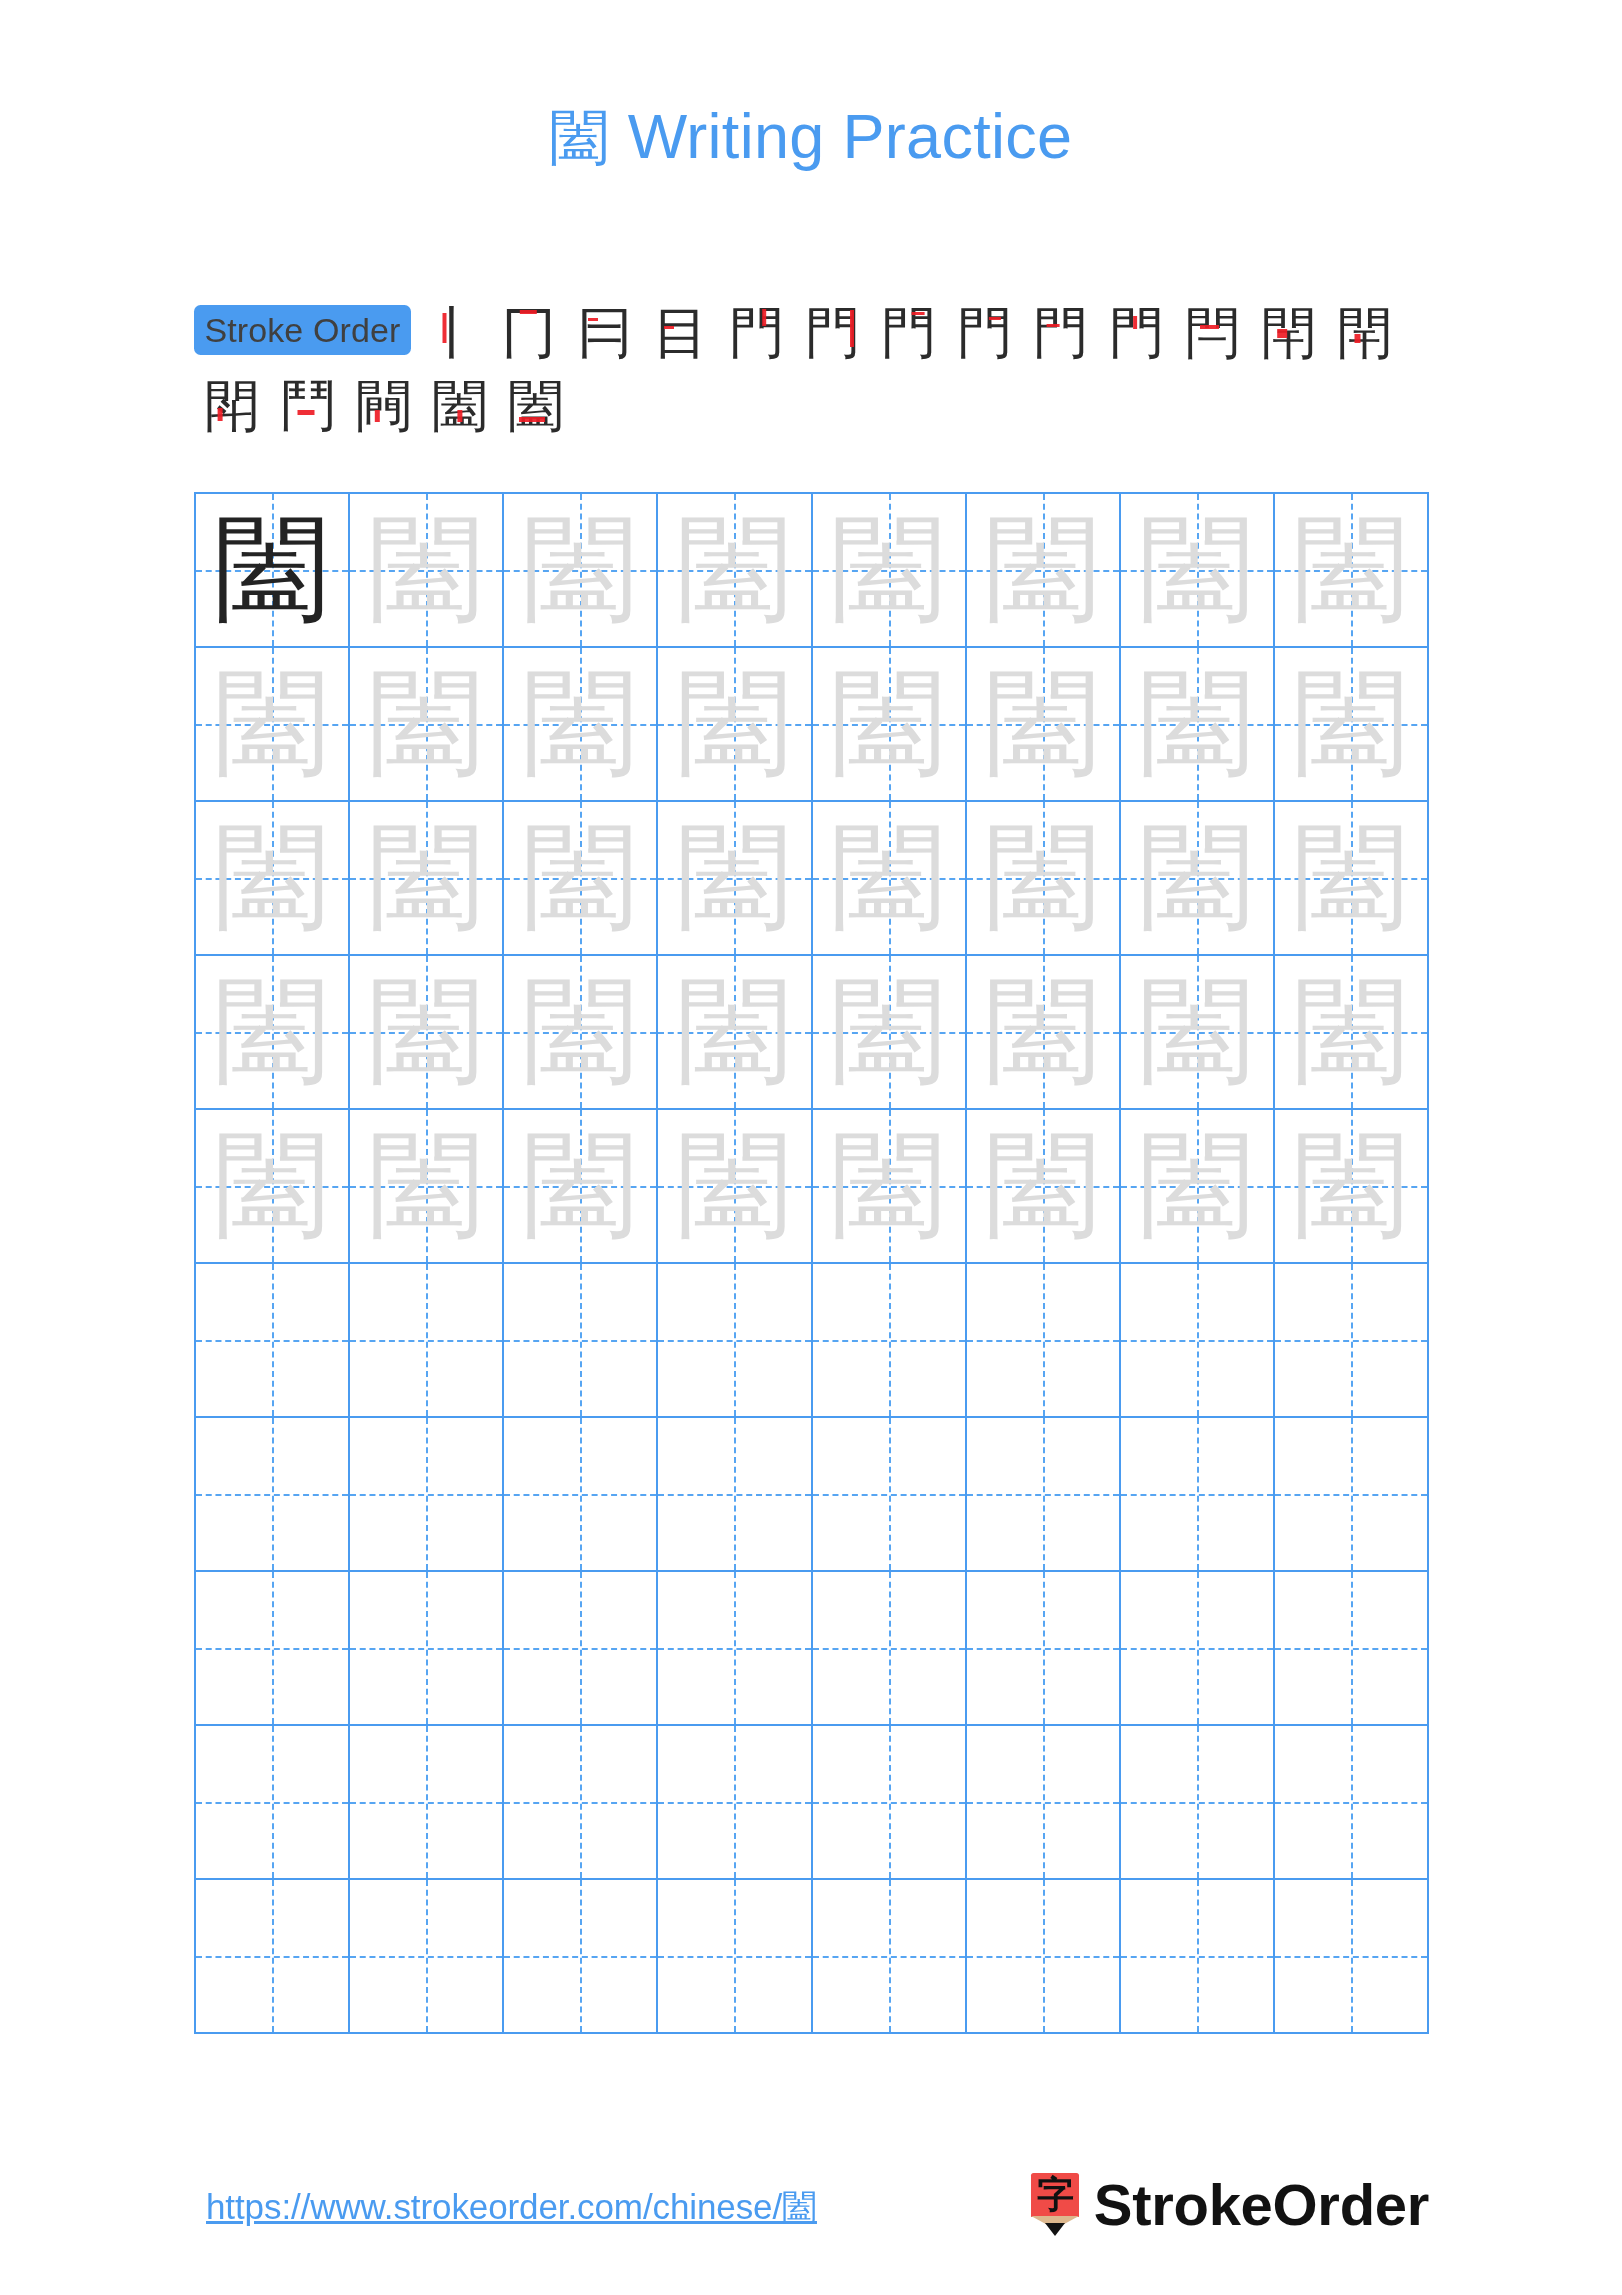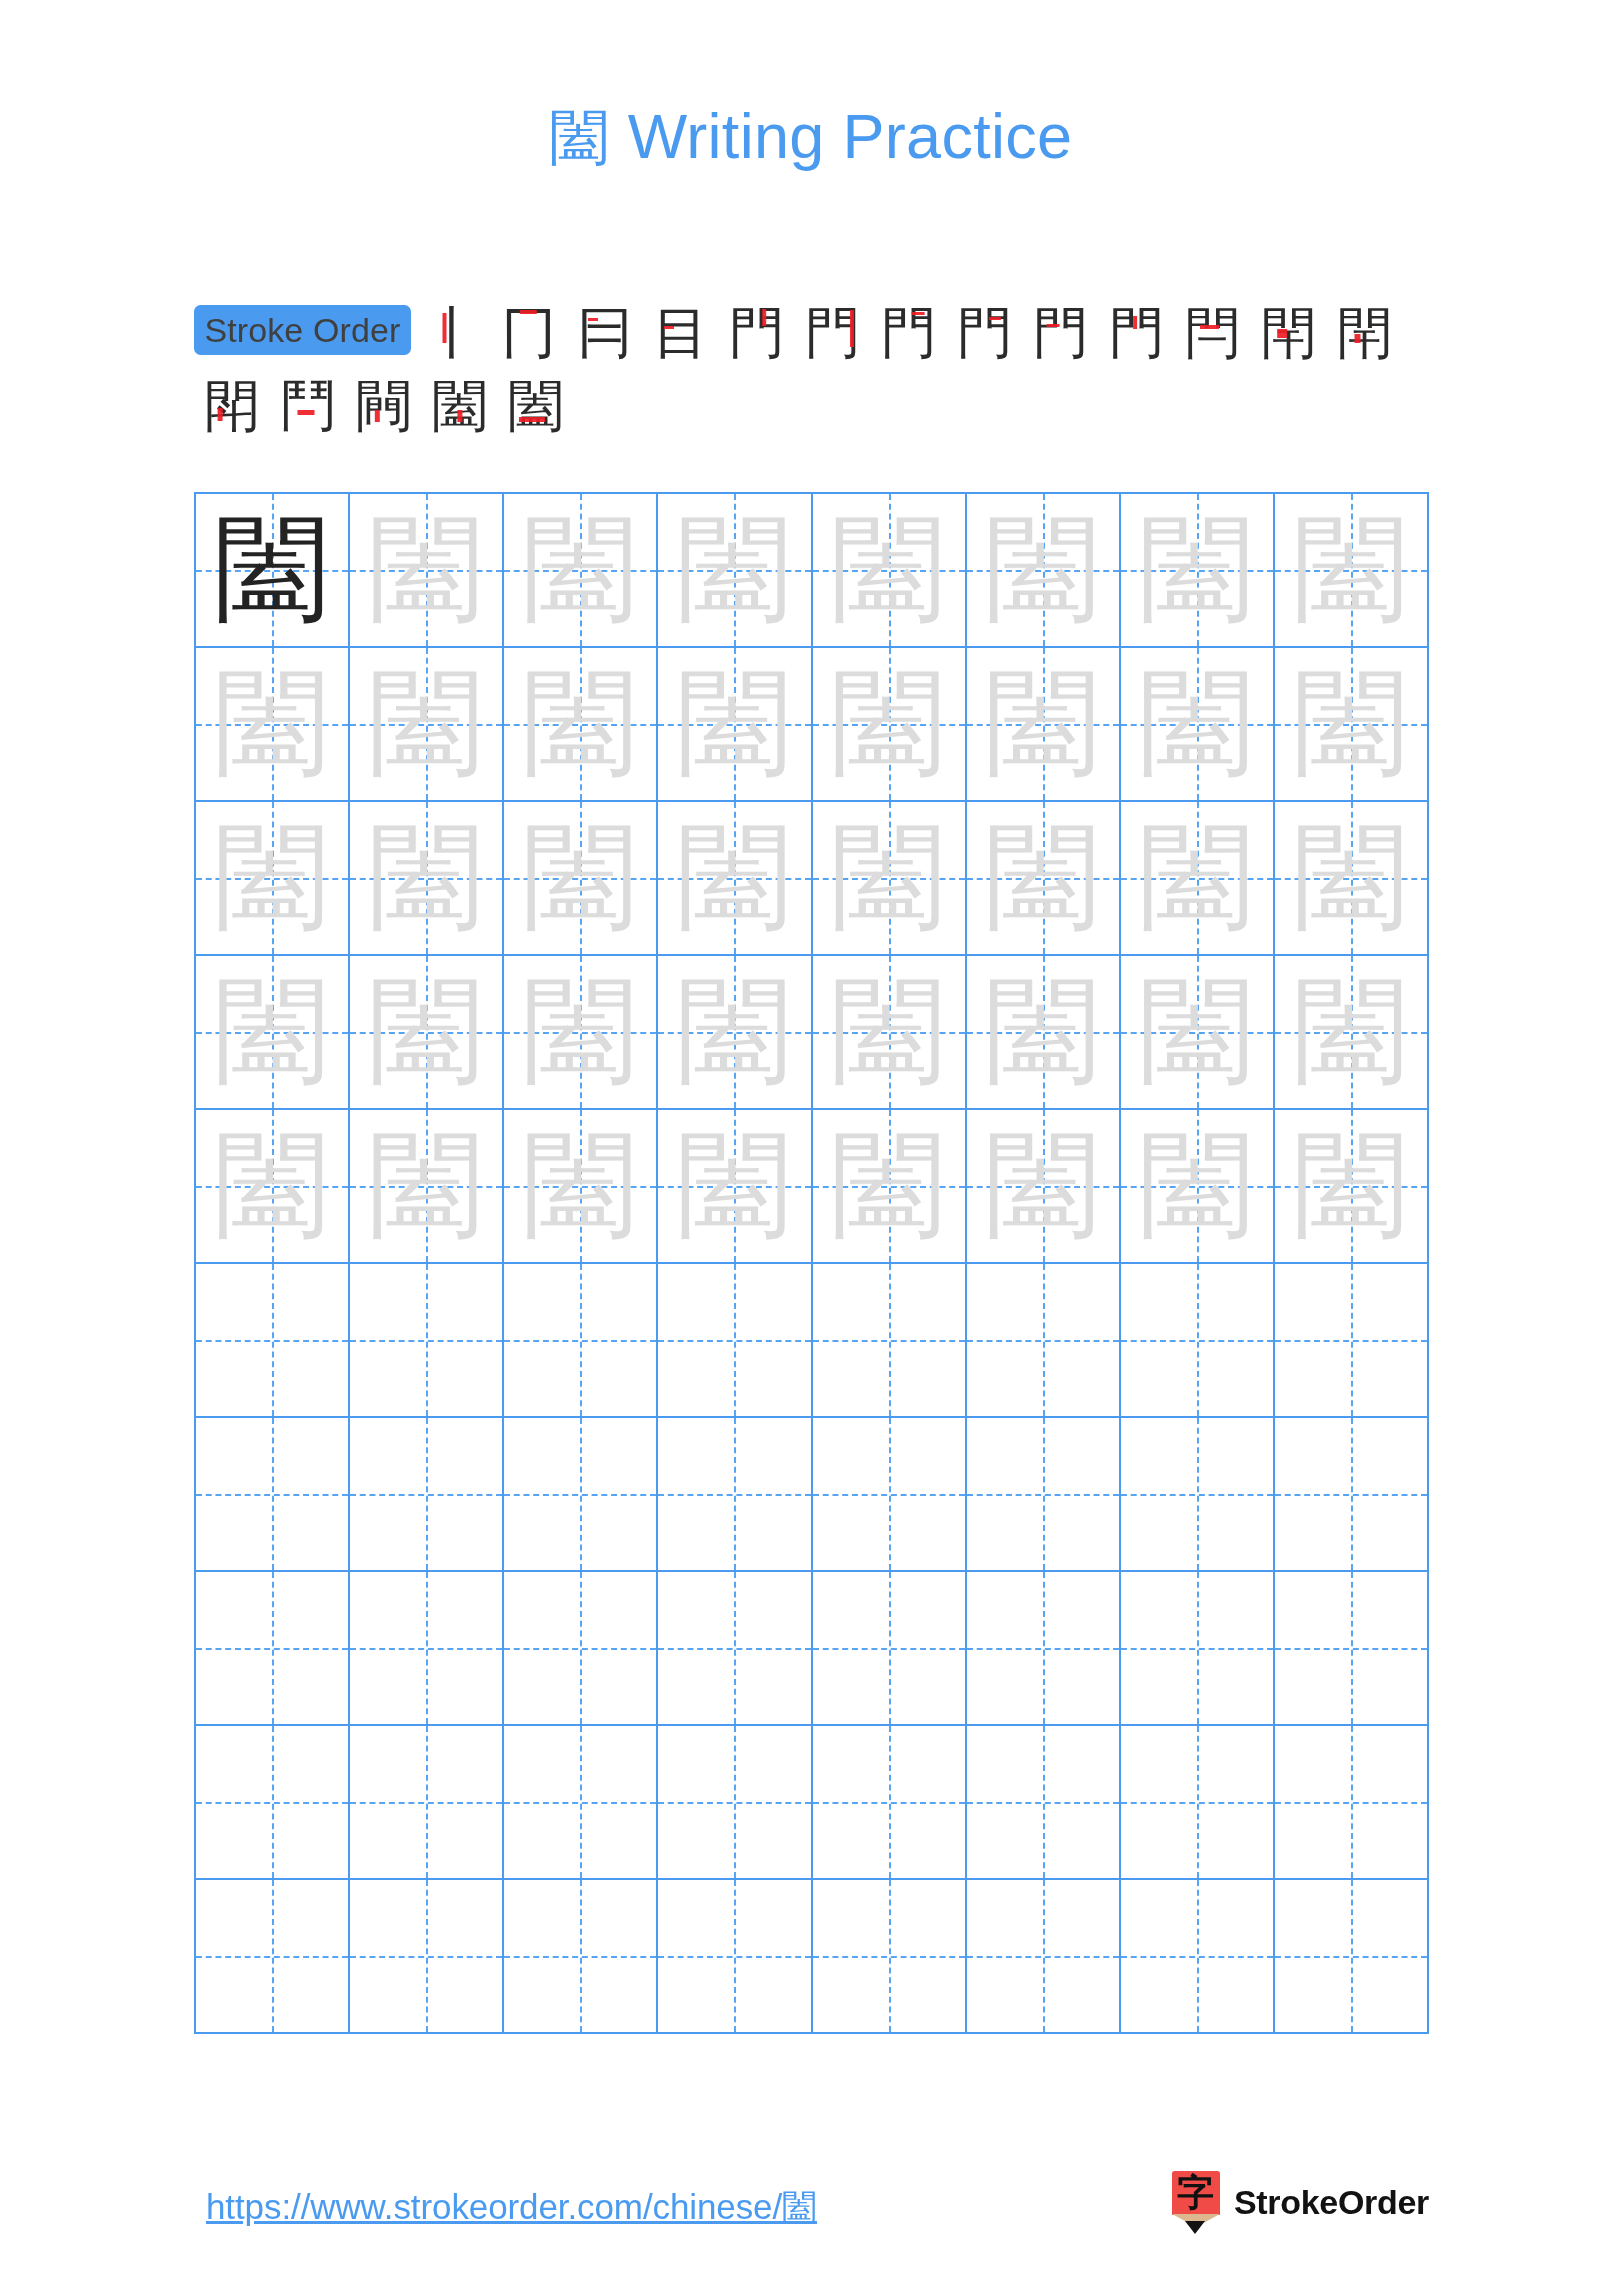--- a/index.html
+++ b/index.html
@@ -222,21 +222,21 @@
     width: 48px;
     height: 46px;
     line-height: 46px;
     text-align: center;
     font-family: "DejaVu Sans", sans-serif;
     font-size: 37px;
     color: #111111;
     font-weight: 700;
   }
   .brand-name {
-    font-size: 34px;
+    font-size: 58px;
     font-weight: 700;
     color: #121212;
     letter-spacing: -0.3px;
     white-space: nowrap;
   }
 </style>
 </head>
 <body>
 
 <div class="page">

